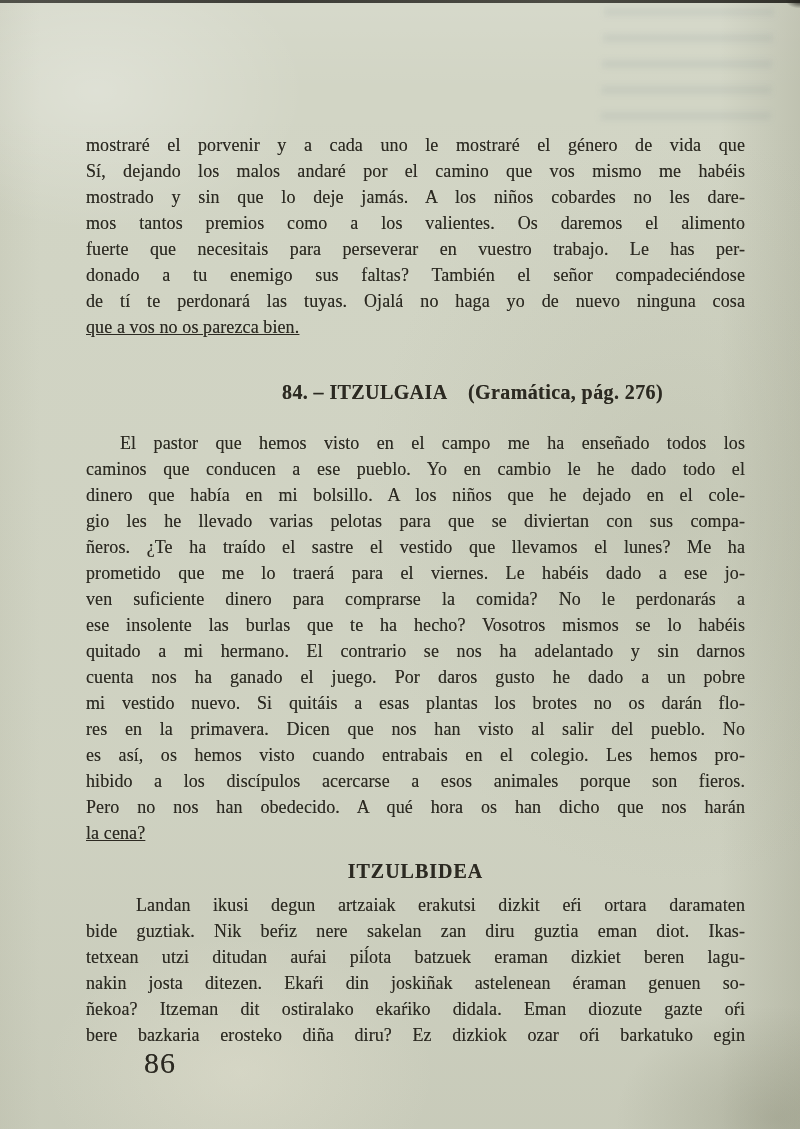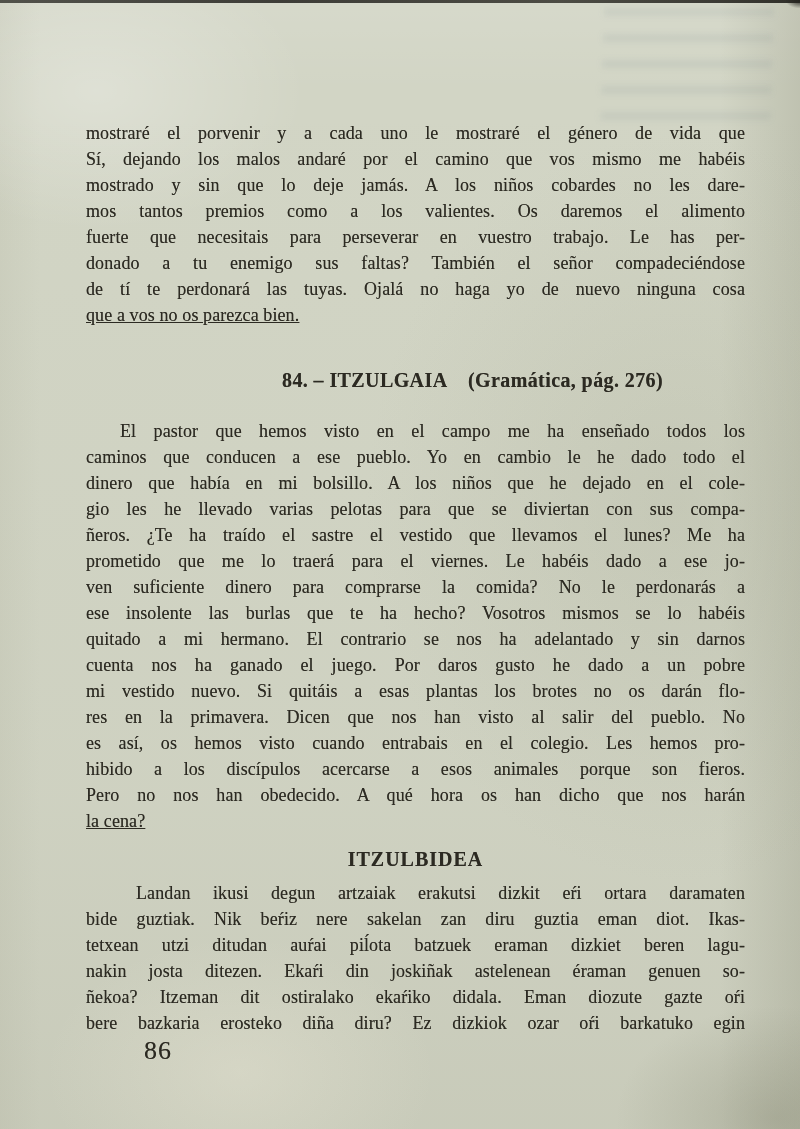--- a/index.html
+++ b/index.html
@@ -34,21 +34,21 @@
     background:radial-gradient(ellipse at top right,#24231e 0%,rgba(36,35,30,0) 75%);
   }
   .bleedthrough{
     position:absolute;top:8px;right:28px;width:170px;height:120px;
     background:repeating-linear-gradient(180deg,
       rgba(90,110,125,0.10) 0 8px, rgba(90,110,125,0) 8px 26px);
     filter:blur(3px);
     transform:skewX(-2deg);
   }
   .text-column{
-    position:absolute;left:86px;top:0;width:659px;
+    position:absolute;left:86px;top:12px;width:659px;
     padding-top:120px;
     font-size:18px;
     letter-spacing:0.1px;
     text-shadow:0 0 0.6px rgba(44,42,34,0.55);
   }
   .para .line{
     height:26px;line-height:26px;overflow:hidden;
     text-align:justify;text-align-last:justify;
     white-space:nowrap;
   }
@@ -61,21 +61,21 @@
     white-space:pre;
     font-weight:bold;
   }
   .heading-exercise{margin-top:39px;margin-left:196px;letter-spacing:0.4px;}
   .heading-section{margin-top:12px;text-align:center;letter-spacing:1px;}
   .para-1{margin-top:0;}
   .para-2{margin-top:25px;}
   .para-3{margin-top:8px;}
   .page-number{
     margin-top:-2px;margin-left:58px;
-    font-size:26px;line-height:34px;
+    font-size:30px;line-height:34px;
     letter-spacing:1px;
   }
 </style>
 </head>
 <body>
 
 <div class="page">
   <div class="top-edge"></div>
   <div class="corner-mark"></div>
   <div class="bleedthrough"></div>

